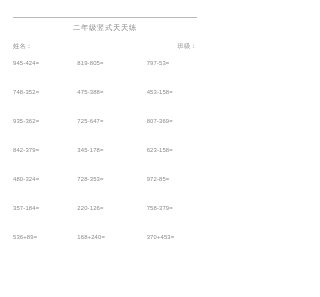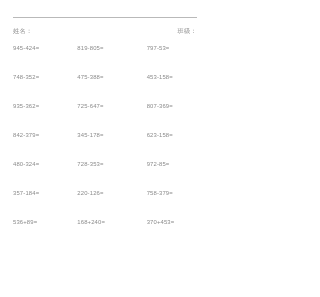--- a/index.html
+++ b/index.html
@@ -71,20 +71,21 @@
   .prob-cell.c2 { padding-left: 3px; }
   .prob-cell.c3 { padding-left: 8px; }
 </style>
 </head>
 <body>
 
 <div class="page">
 
   <div class="top-rule"></div>
 
+  <div class="title">二年级竖式天天练</div>
 
   <div class="meta-row">
     <div class="meta-field">姓名：</div>
     <div class="meta-field">班级：</div>
   </div>
 
   <div class="problems">
 
     <div class="prob-row">
       <div class="prob-cell c1">945-424=</div>

